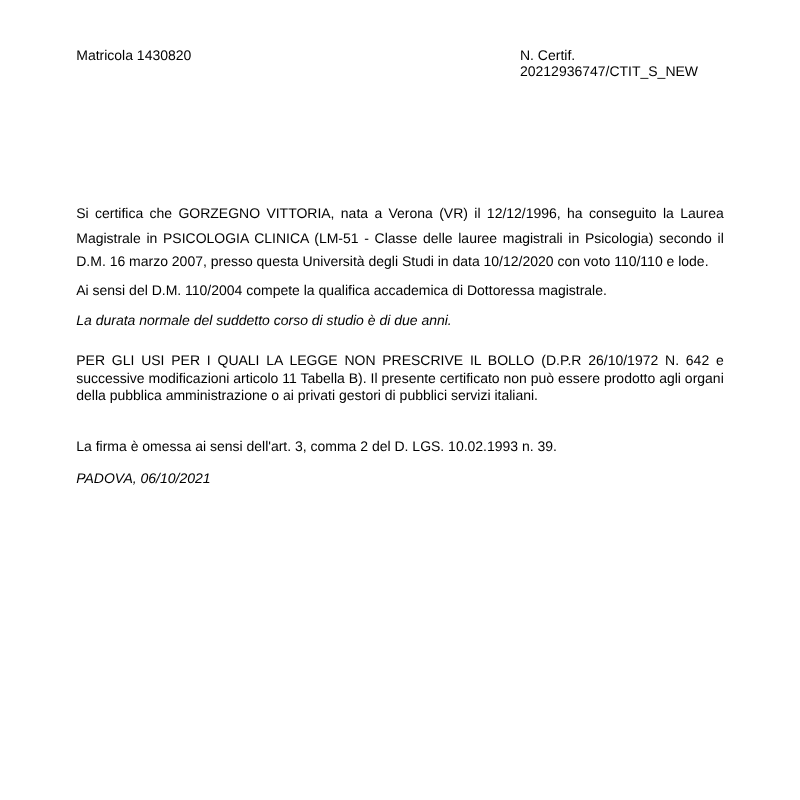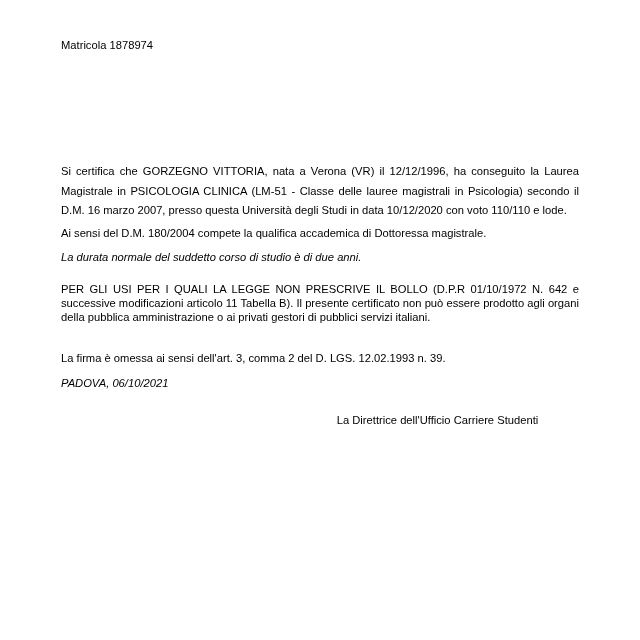--- a/index.html
+++ b/index.html
@@ -19,28 +19,29 @@
     #p4 { top: 282px; }
     #p5 { top: 349px; }
     #place { left: 61px; top: 377px; font-style: italic; }
     .sig { position: absolute; text-align: center; line-height: 18px; }
     #sig-left { left: 115px; width: 160px; top: 411px; }
     #sig-right { left: 325px; width: 225px; top: 411px; }
   </style>
 </head>
 <body>
 
-<div id="matricola" class="abs">Matricola 1878974</div>
+<div id="matricola" class="abs">Matricola 1430820</div>
 <div id="certif" class="abs">
+  <div>N. Certif.</div>
+  <div>20212936747/CTIT_S_NEW</div>
 </div>
 
 <div id="p1" class="para">Si certifica che GORZEGNO VITTORIA, nata a Verona (VR) il 12/12/1996, ha conseguito la Laurea Magistrale in PSICOLOGIA CLINICA (LM-51 - Classe delle lauree magistrali in Psicologia) secondo il D.M. 16 marzo 2007, presso questa Università degli Studi in data 10/12/2020 con voto 110/110 e lode.</div>
-<div id="p2" class="para">Ai sensi del D.M. 180/2004 compete la qualifica accademica di Dottoressa magistrale.</div>
+<div id="p2" class="para">Ai sensi del D.M. 110/2004 compete la qualifica accademica di Dottoressa magistrale.</div>
 <div id="p3" class="para">La durata normale del suddetto corso di studio è di due anni.</div>
-<div id="p4" class="para tight">PER GLI USI PER I QUALI LA LEGGE NON PRESCRIVE IL BOLLO (D.P.R 01/10/1972 N. 642 e successive modificazioni articolo 11 Tabella B). Il presente certificato non può essere prodotto agli organi della pubblica amministrazione o ai privati gestori di pubblici servizi italiani.</div>
-<div id="p5" class="para">La firma è omessa ai sensi dell'art. 3, comma 2 del D. LGS. 12.02.1993 n. 39.</div>
+<div id="p4" class="para tight">PER GLI USI PER I QUALI LA LEGGE NON PRESCRIVE IL BOLLO (D.P.R 26/10/1972 N. 642 e successive modificazioni articolo 11 Tabella B). Il presente certificato non può essere prodotto agli organi della pubblica amministrazione o ai privati gestori di pubblici servizi italiani.</div>
+<div id="p5" class="para">La firma è omessa ai sensi dell'art. 3, comma 2 del D. LGS. 10.02.1993 n. 39.</div>
 <div id="place" class="abs">PADOVA, 06/10/2021</div>
 
 <div id="sig-left" class="sig">
 </div>
 <div id="sig-right" class="sig">
-  <div>La Direttrice dell'Ufficio Carriere Studenti</div>
 </div>
 
 </body></html>

